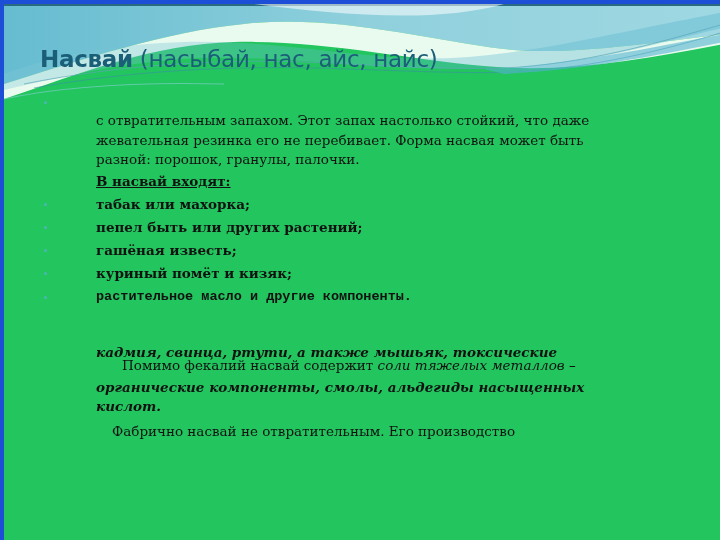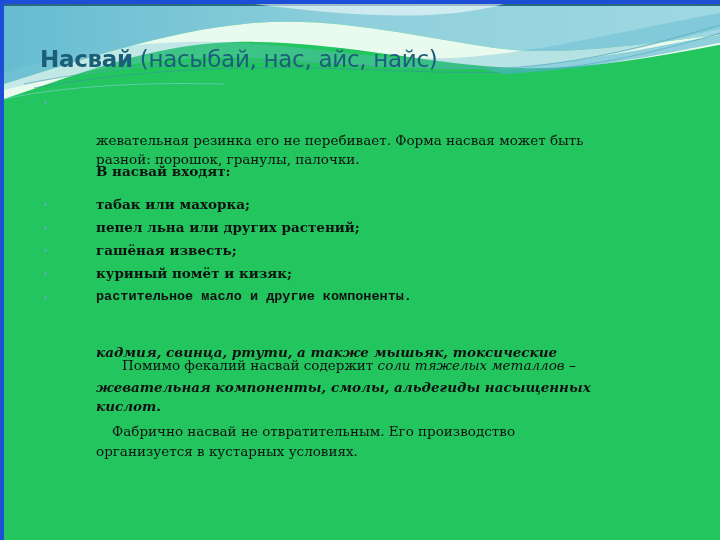--- a/index.html
+++ b/index.html
@@ -55,38 +55,38 @@
     <path d="M30,84 C130,66 230,62 310,64 C390,66 450,70 510,68 C590,64 660,46 720,28" stroke="#3b8fa7" stroke-width="1" fill="none" opacity="0.6"></path>
     <path d="M480,65 C560,62 640,45 720,30 L720,38 C650,52 580,66 500,70 Z" fill="#55b4cf" opacity="0.6"></path>
     <path d="M0,95 C60,82 140,78 220,80" stroke="#8bcfd9" stroke-width="1.2" fill="none" opacity="0.6"></path>
   </svg>
 
   <div class="title">
     <b>Насвай</b><span> (насыбай, нас, айс, найс)</span>
   </div>
 
   <span class="bullet" style="top:97px;"></span>
+  <div class="line body-text" style="top:106px;">с отвратительным запахом. Этот запах настолько стойкий, что даже</div>
   <div class="line body-text" style="top:126px;">жевательная резинка его не перебивает. Форма насвая может быть</div>
   <div class="line body-text" style="top:145px;">разной: порошок, гранулы, палочки.</div>
 
-  <div class="line body-text b" style="top:157px;">В насвай входят:</div>
+  <div class="line body-text b" style="top:167px;text-decoration:underline;">В насвай входят:</div>
 
   <span class="bullet" style="top:199px;"></span>
   <div class="line body-text b" style="top:190px;">табак или махорка;</div>
   <span class="bullet" style="top:222px;"></span>
-  <div class="line body-text b" style="top:213px;">пепел льна или других растений;</div>
+  <div class="line body-text b" style="top:213px;">пепел быть или других растений;</div>
   <span class="bullet" style="top:245px;"></span>
   <div class="line body-text b" style="top:236px;">гашёная известь;</div>
   <span class="bullet" style="top:268px;"></span>
   <div class="line body-text b" style="top:259px;">куриный помёт и кизяк;</div>
   <span class="bullet" style="top:292px;"></span>
   <div class="line body-text b" style="top:283px;font-family:Liberation Mono, monospace;">растительное масло и другие компоненты.</div>
 
   <div class="line body-text" style="top:351px; left:118px;">
     <span>Помимо фекалий насвай содержит </span><span class="i">соли тяжелых металлов –</span>
   </div>
   <div class="line body-text b i" style="top:338px;">кадмия, свинца, ртути, а также мышьяк, токсические</div>
-  <div class="line body-text b i" style="top:373px;">жевательная компоненты, смолы, альдегиды насыщенных</div>
+  <div class="line body-text b i" style="top:373px;">органические компоненты, смолы, альдегиды насыщенных</div>
   <div class="line body-text b i" style="top:392px;text-align:right;">кислот.</div>
 
   <div class="line body-text" style="top:417px; left:108px;">Фабрично насвай не отвратительным. Его производство</div>
-  <div class="line body-text" style="top:437px;">организуется в кустарных условиях.</div>
 </div>
 
 </body></html>

